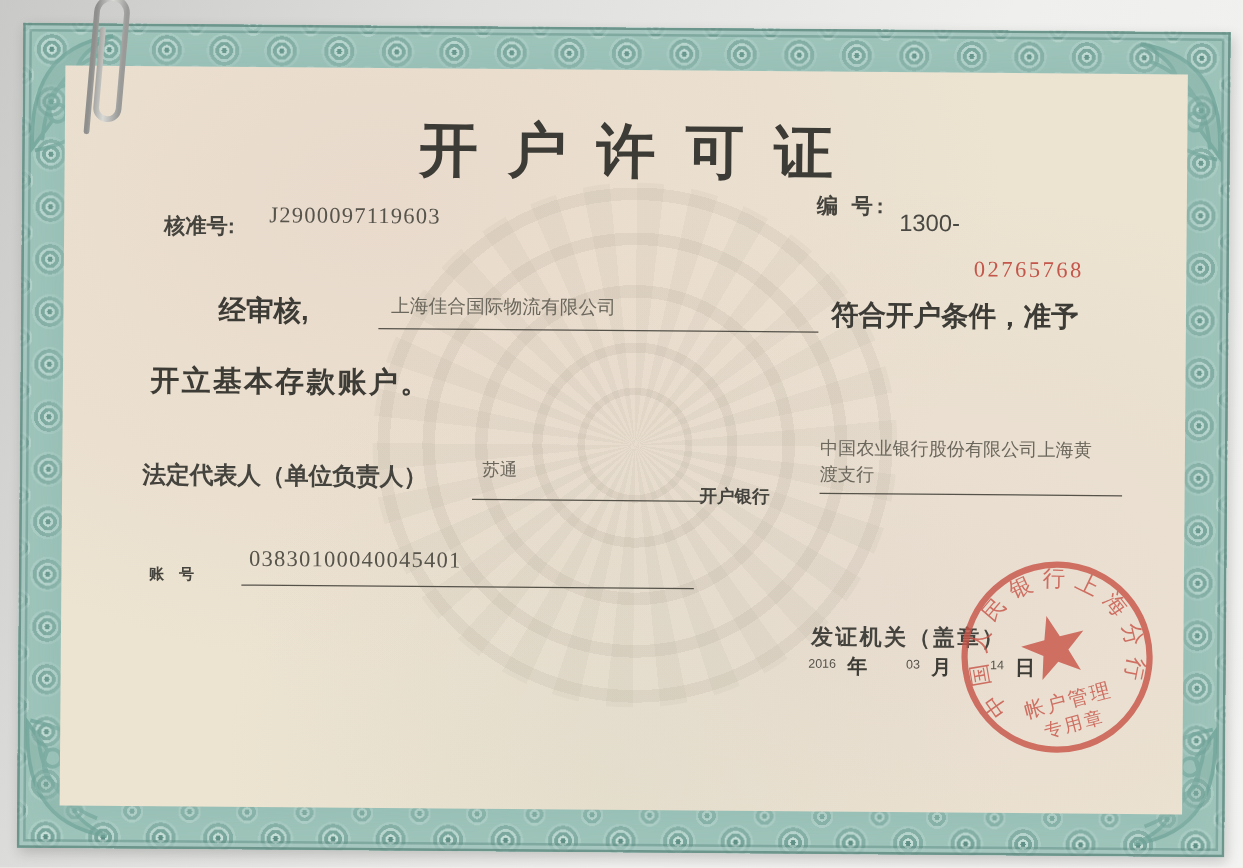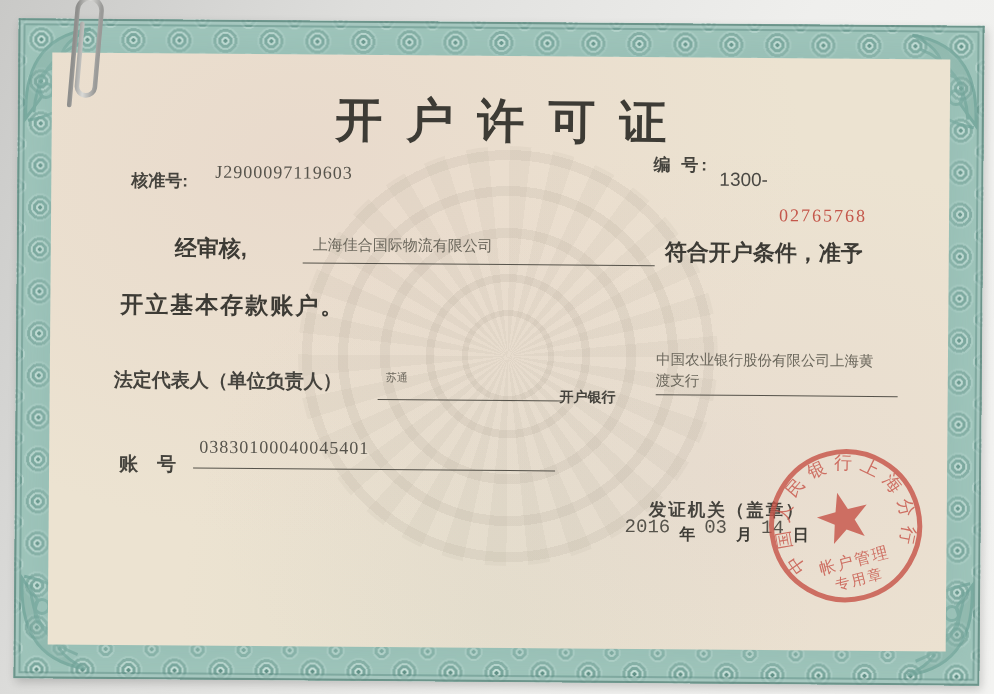--- a/index.html
+++ b/index.html
@@ -58,21 +58,21 @@
   }
   .label{color:#45433d;font-weight:700;}
   .label-md{font-size:17px;}
   .serif-num{font-family:"Liberation Serif","DejaVu Serif",serif;color:#57544c;}
   .big{font-size:22px;font-weight:700;color:#3d3b35;}
   .value{color:#6b675c;}
   .uline{border-bottom:1.6px solid #55524a;}
   .seal-svg{position:absolute;left:706px;top:376px;width:182px;height:182px;opacity:0.8;}
   .clip{position:absolute;left:52px;top:-12px;width:62px;height:126px;transform:rotate(5deg);z-index:5;}
   .date-row{position:absolute;left:576px;top:466px;display:flex;align-items:flex-end;gap:9px;}
-  .date-num{font-family:Liberation Mono, monospace;font-size:19px;color:#57544c;transform:translateY(-7px);}
+  .date-num{font-family:Liberation Sans, sans-serif;font-size:10px;color:#57544c;transform:translateY(-7px);margin-left:22px;}
   .date-unit{font-size:16px;font-weight:700;color:#3d3b35;}
 </style>
 </head>
 <body>
 
 <div class="certificate">
 
   <div class="corner tl">
     <svg viewBox="0 0 104 104" xmlns="http://www.w3.org/2000/svg">
       <g fill="none" stroke="#6fa398" stroke-width="3" opacity="0.85">
@@ -133,29 +133,29 @@
     <div class="t big" style="left:124px;top:180px;text-align:right;">经审核,</div>
     <div class="t uline" style="left:252px;top:172px;width:352px;height:36px;">
       <span class="value" style="position:absolute;left:10px;bottom:8px;font-size:15px;">上海佳合国际物流有限公司</span>
     </div>
     <div class="t big" style="left:614px;top:180px;">符合开户条件，准予</div>
 
     <div class="t big" style="left:70px;top:236px;font-size:23px;letter-spacing:2px;">开立基本存款账户。</div>
 
     <div class="t label" style="left:64px;top:314px;font-size:19px;">法定代表人（单位负责人）</div>
     <div class="t uline" style="left:328px;top:306px;width:186px;height:38px;">
-      <span class="value" style="position:absolute;left:8px;bottom:14px;font-size:11px;">苏通</span>
+      <span class="value" style="position:absolute;left:8px;bottom:14px;font-size:14px;">苏通</span>
     </div>
     <div class="t label" style="left:510px;top:332px;font-size:14px;">开户银行</div>
     <div class="t" style="left:606px;top:292px;width:300px;white-space:normal;">
       <div class="value" style="font-size:14.5px;line-height:1.45;">中国农业银行股份有限公司上海黄</div>
       <div class="value uline" style="font-size:14.5px;line-height:1.45;width:242px;padding-bottom:3px;">渡支行</div>
     </div>
 
-    <div class="t label" style="left:70px;top:398px;font-size:19px;">账　号</div>
+    <div class="t label" style="left:70px;top:398px;font-size:12px;">账　号</div>
     <div class="t uline" style="left:144px;top:380px;width:362px;height:34px;">
       <span class="serif-num" style="position:absolute;left:6px;bottom:10px;font-size:18px;letter-spacing:1px;">03830100040045401</span>
     </div>
 
     <div class="t label" style="left:600px;top:440px;font-size:17.5px;letter-spacing:2px;">发证机关（盖章）</div>
     <div class="date-row">
       <span class="date-num">2016</span>
       <span class="date-unit">年</span>
       <span class="date-num">03</span>
       <span class="date-unit">月</span>

